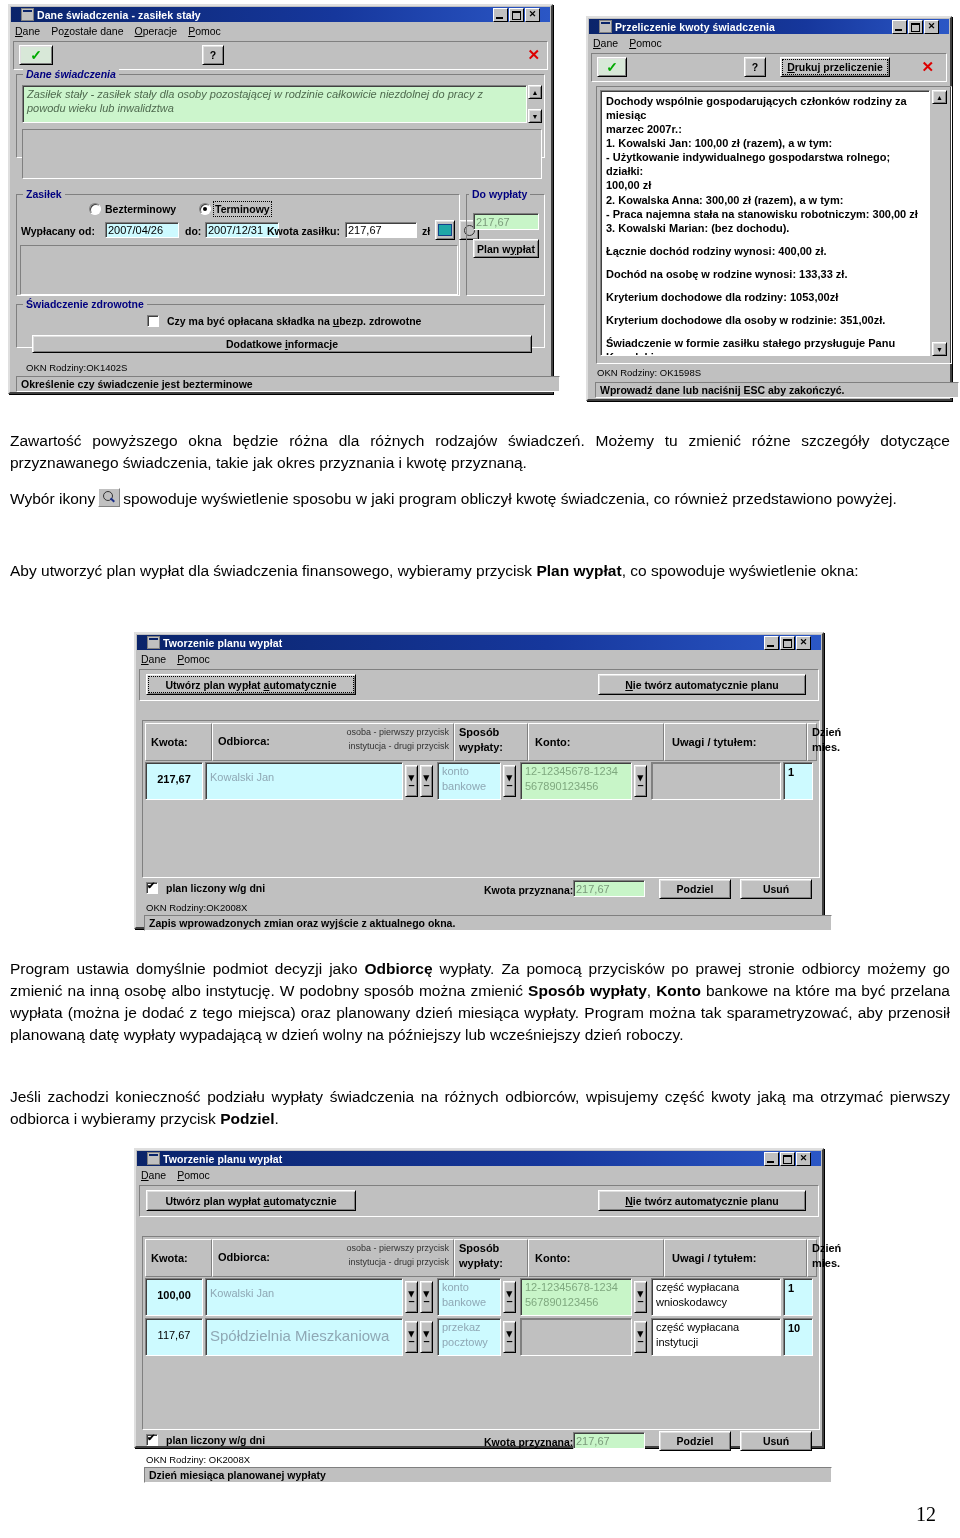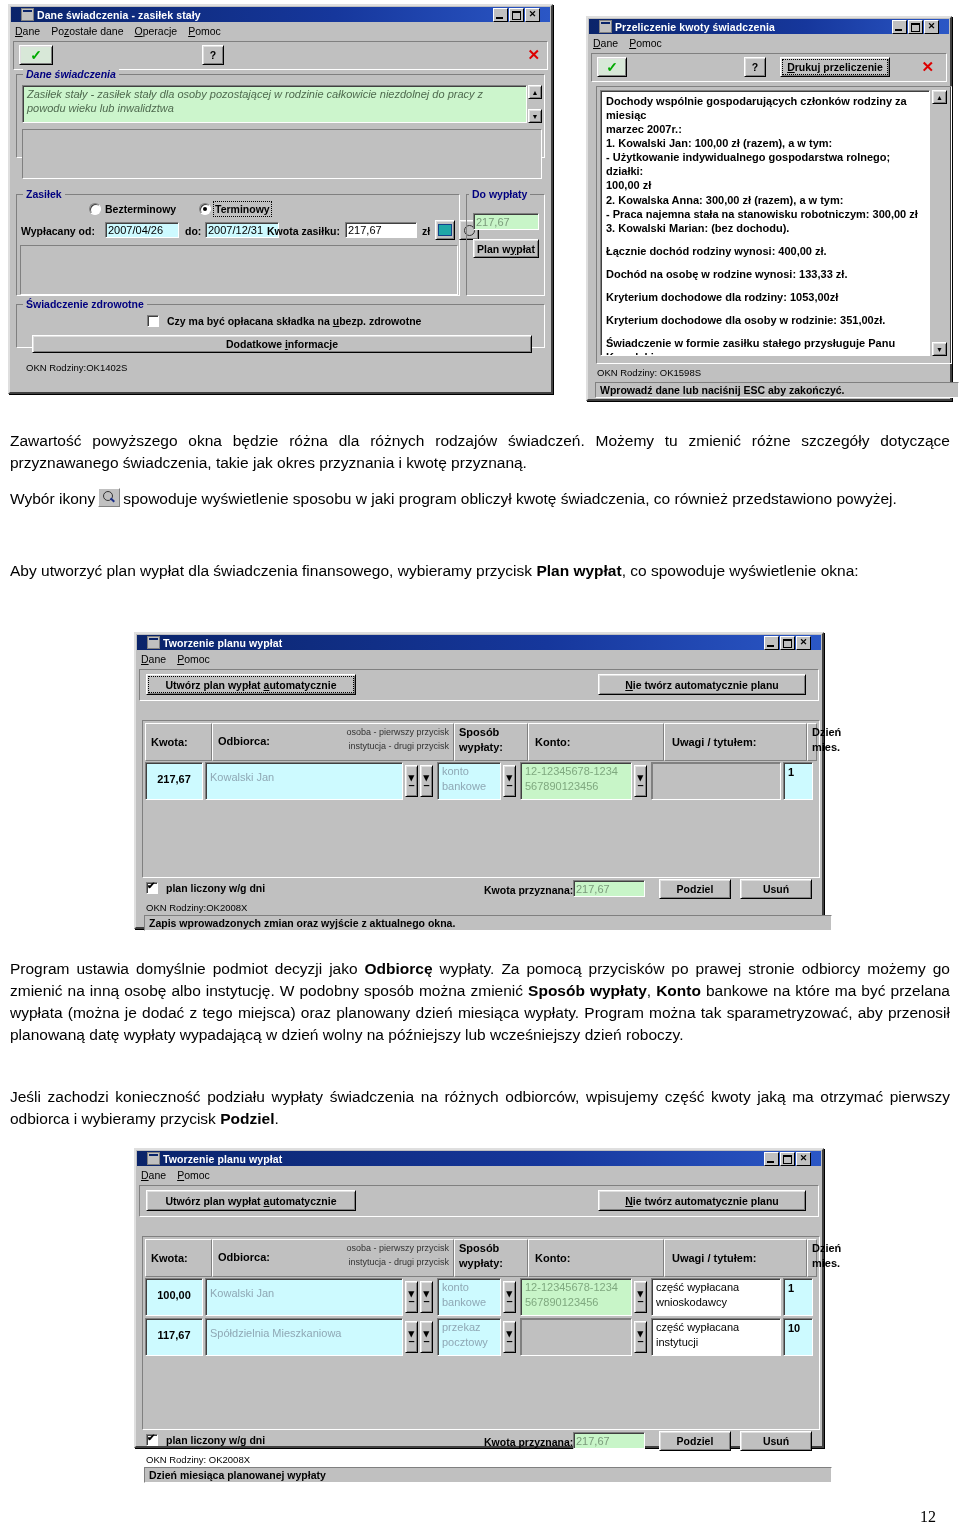--- a/index.html
+++ b/index.html
@@ -183,21 +183,21 @@
     font-family:"Liberation Sans", sans-serif;
     font-size:15.5px;
     line-height:1.42;
     text-align:justify;
     color:#000;
   }
   .doc b { font-weight:bold; }
   .pageno {
     position:absolute; right:24px; bottom:12px;
     font-family:"Liberation Serif", serif;
-    font-size:16px;
+    font-size:20px;
   }
 
   .magicon {
     display:inline-block; width:20px; height:17px;
     background:#c0c0c0;
     border:1px solid; border-color:#ffffff #808080 #808080 #ffffff;
     position:relative; vertical-align:-3px; margin:0 3px;
   }
   .magicon::before{
     content:""; position:absolute; left:4px; top:2px; width:8px; height:8px;
@@ -311,20 +311,23 @@
     <div class="chk" style="position:absolute;left:130px;top:10px;">
       <span class="box"></span>
       <span>Czy ma być opłacana składka na <span class="u">u</span>bezp. zdrowotne</span>
     </div>
     <div class="btn" style="position:absolute;left:15px;top:30px;width:500px;height:18px;">
       <span>Dodatkowe <span class="u">i</span>nformacje</span>
     </div>
   </div>
 
   <div class="statusline" style="position:absolute;left:12px;top:356px;">OKN Rodziny:OK1402S</div>
+  <div class="statusbar" style="position:absolute;left:3px;top:370px;width:534px;">
+    <span>Określenie czy świadczenie jest bezterminowe</span>
+  </div>
 </div>
 
 <div class="win" style="left:586px; top:16px; width:366px; height:385px;">
 
   <div class="titlebar">
     <div class="title-ico"></div>
     <div class="title-txt">Przeliczenie kwoty świadczenia</div>
     <div class="title-btns">
       <div class="tbtn min"></div>
       <div class="tbtn max"></div>
@@ -581,22 +584,22 @@
           <div class="field green" style="width: 112px; height: 38px; box-sizing: border-box; display: block; padding: 1px 4px; font-size: 11px; line-height: 1.35; overflow: hidden; margin-left: 2px;"><span style="color:#7fa87f;">12-12345678-1234<br>567890123456</span></div>
           <div style="display: flex; align-items: center; padding: 0px 2px;">
             <div class="arwbtn">
               <span class="g">▾<br>–</span>
             </div>
           </div>
           <div class="field" style="width: 130px; height: 38px; box-sizing: border-box; display: block; padding: 1px 4px; font-size: 11px; line-height: 1.35; overflow: hidden; margin-left: 2px;"><span>część wypłacana<br>wnioskodawcy</span></div>
           <div class="field cyan" style="width: 30px; height: 38px; box-sizing: border-box; display: block; padding: 2px 4px 1px; font-size: 11px; line-height: 1.35; overflow: hidden; margin-left: 2px;"><span style="font-weight:bold;">1</span></div>
         </div>
         <div style="display: flex; height: 38px; margin-bottom: 2px;">
-          <div class="field cyan" style="width: 58px; height: 38px; box-sizing: border-box; display: block; padding: 9px 4px 1px; font-size: 11px; line-height: 1.35; overflow: hidden; text-align: center;"><span style="font-weight:bold;color:#000;">117,67</span></div>
-          <div class="field cyan" style="width: 198px; height: 38px; box-sizing: border-box; display: block; padding: 7px 4px 1px; font-size: 11px; line-height: 1.35; overflow: hidden; margin-left: 2px;"><span style="color:#8fa8b5;">Spółdzielnia Mieszkaniowa</span></div>
+          <div class="field cyan" style="width: 58px; height: 38px; box-sizing: border-box; display: block; padding: 9px 4px 1px; font-size: 11px; line-height: 1.35; overflow: hidden; text-align: center;"><span style="font-weight:normal;color:#000;">117,67</span></div>
+          <div class="field cyan" style="width: 198px; height: 38px; box-sizing: border-box; display: block; padding: 7px 4px 1px; font-size: 15px; line-height: 1.35; overflow: hidden; margin-left: 2px;"><span style="color:#8fa8b5;">Spółdzielnia Mieszkaniowa</span></div>
           <div style="display: flex; gap: 2px; align-items: center; padding: 0px 2px;">
             <div class="arwbtn">
               <span class="g">▾<br>–</span>
             </div>
             <div class="arwbtn">
               <span class="g">▾<br>–</span>
             </div>
           </div>
           <div class="field cyan" style="width: 64px; height: 38px; box-sizing: border-box; display: block; padding: 1px 4px; font-size: 11px; line-height: 1.35; overflow: hidden; margin-left: 2px;"><span style="color:#8fa8b5;">przekaz<br>pocztowy</span></div>
           <div style="display: flex; align-items: center; padding: 0px 2px;">

